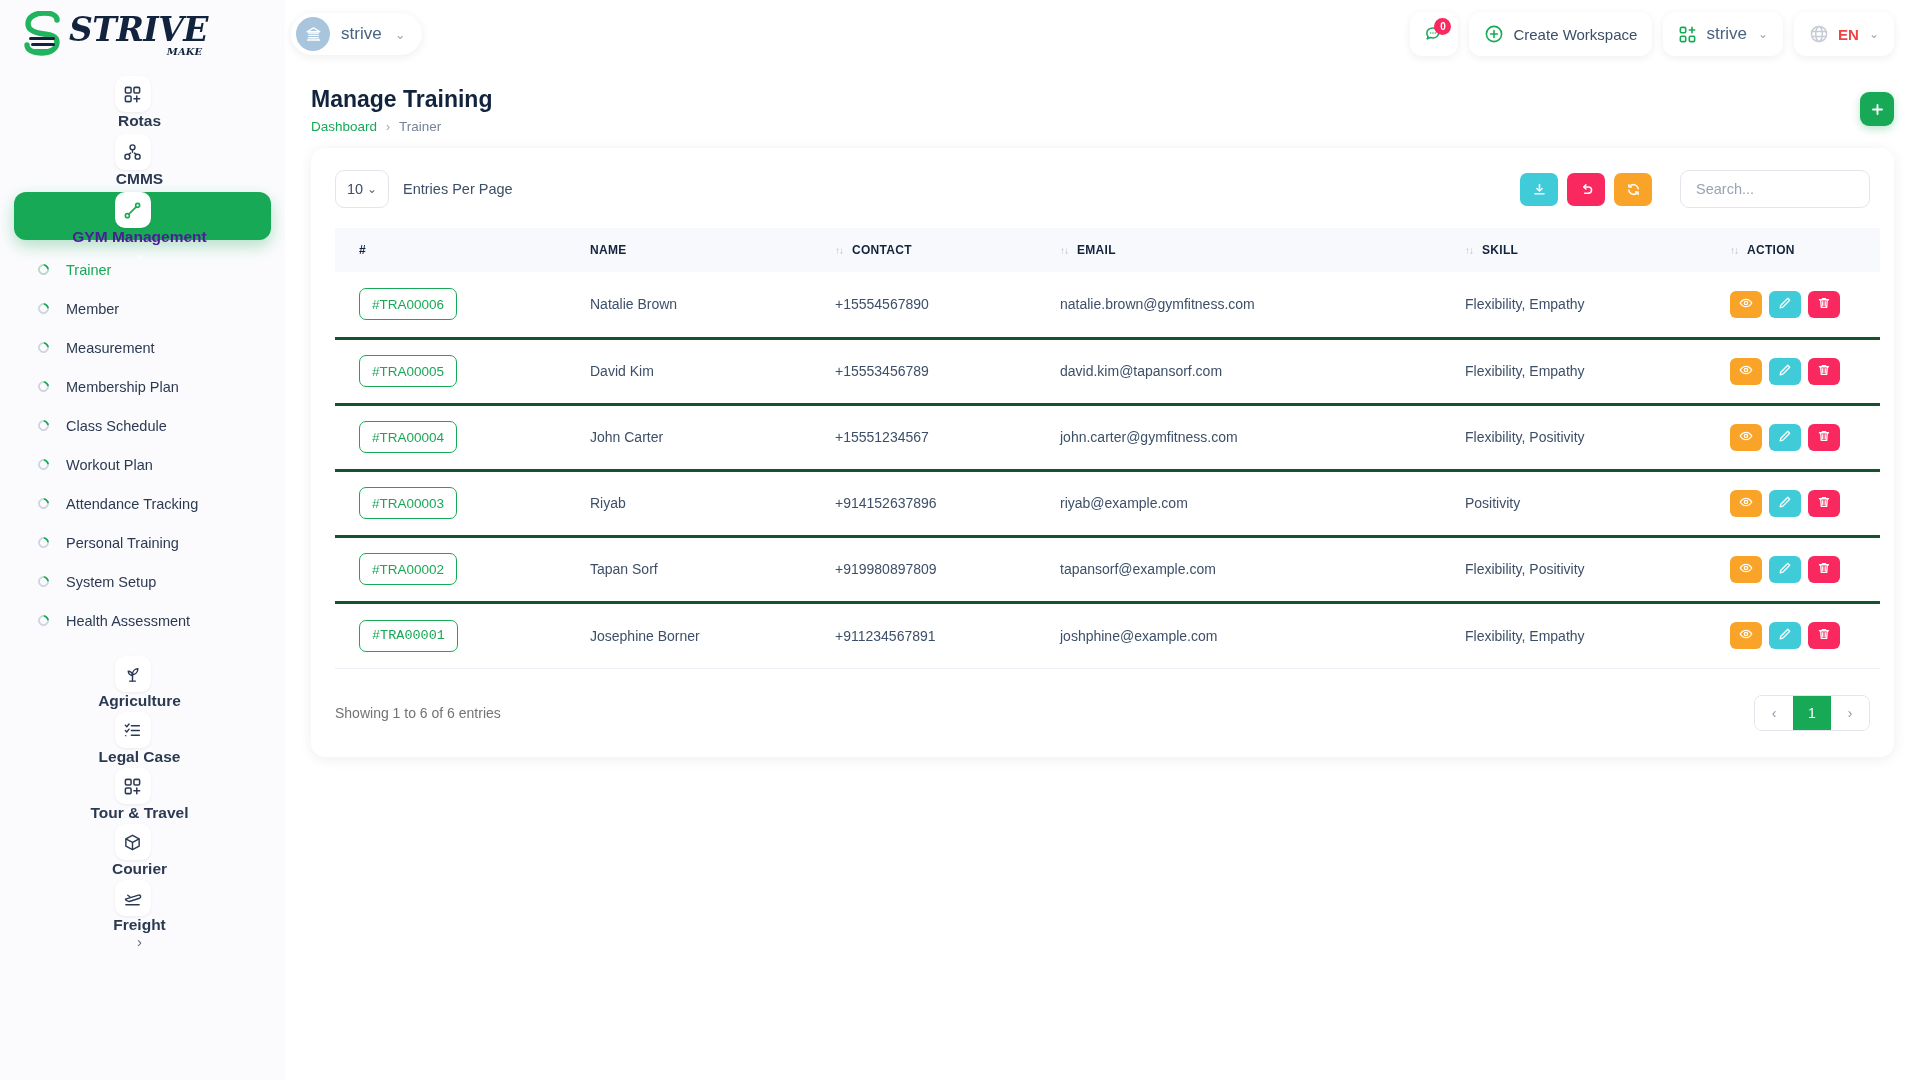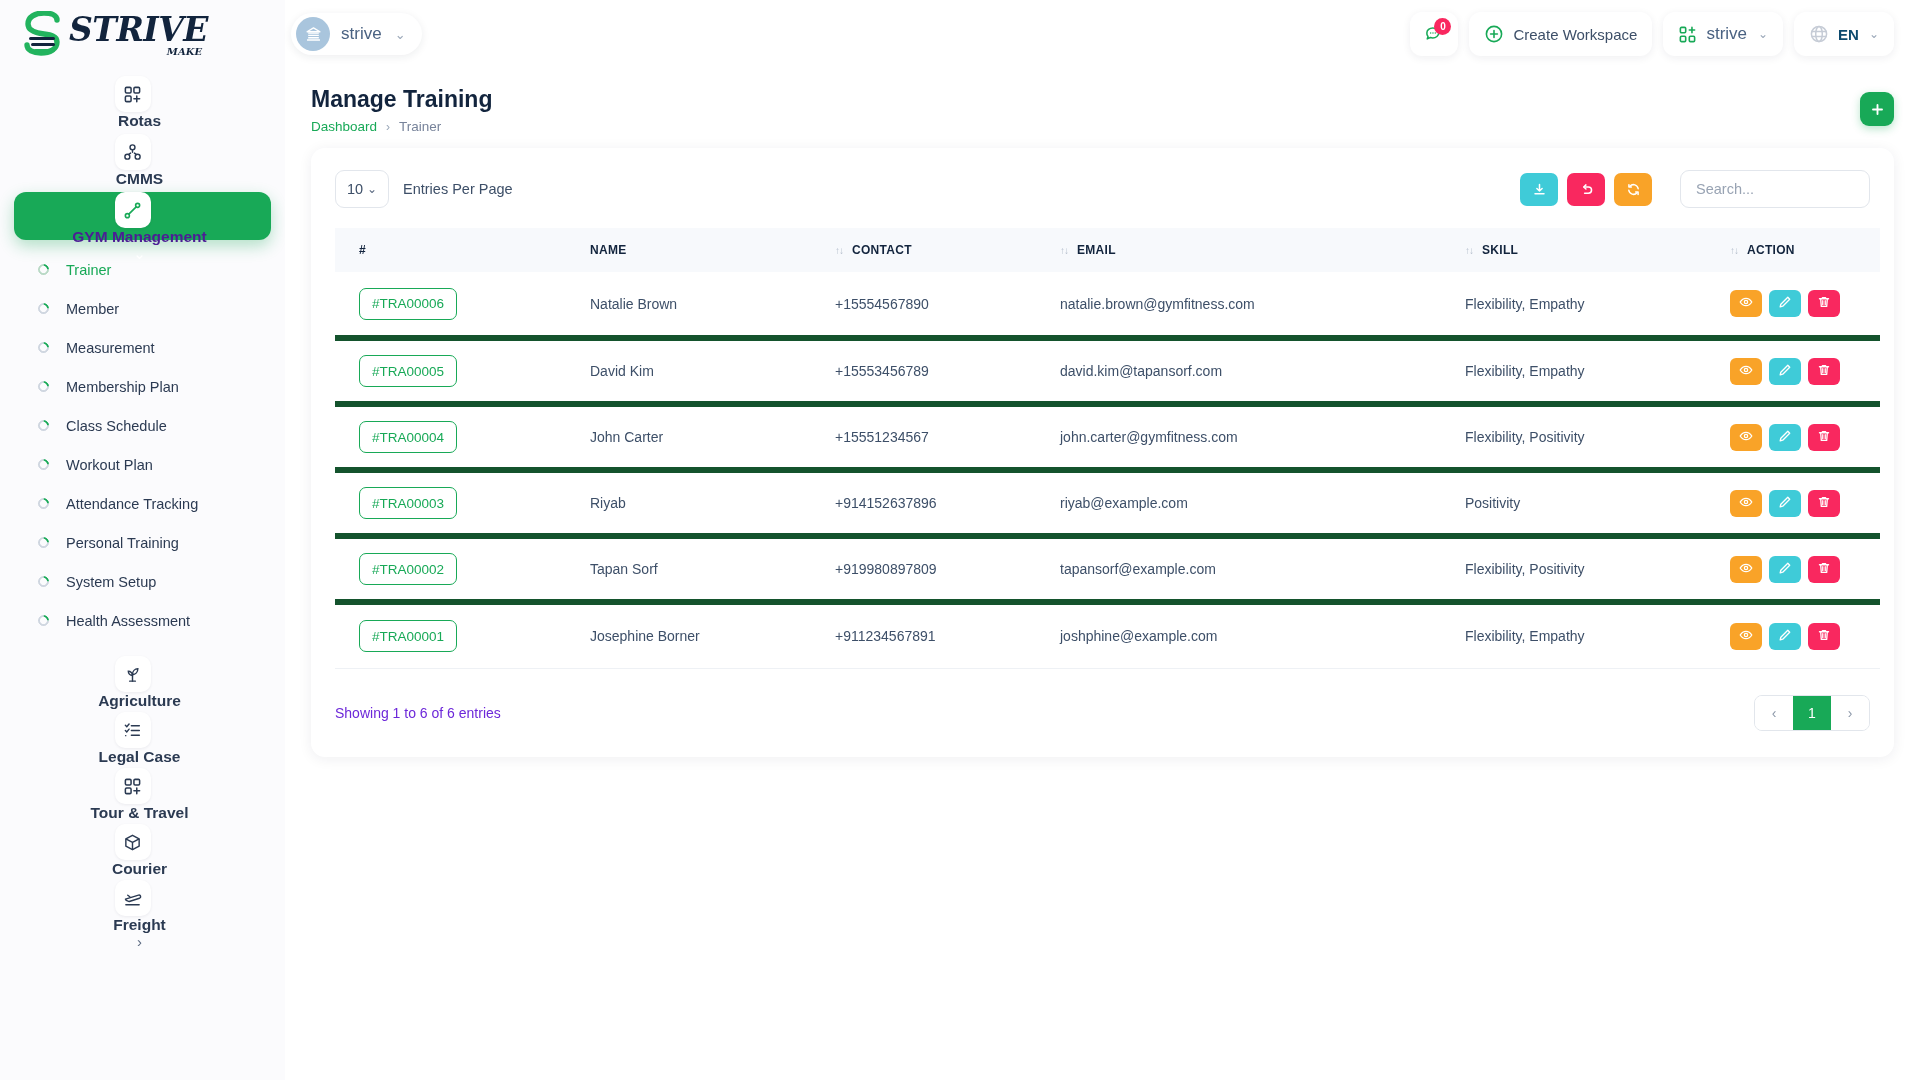--- a/index.html
+++ b/index.html
@@ -112,21 +112,21 @@
   }
   .chip-icon-only { width: 48px; padding: 0; justify-content: center; position: relative; }
   .badge {
     position: absolute; top: 6px; right: 7px;
     min-width: 17px; height: 17px; border-radius: 9px;
     background: #f9285f; color: #fff; font-size: 10px; font-weight: 700;
     display: flex; align-items: center; justify-content: center; padding: 0 4px;
   }
   .chip-label { font-size: 15px; color: #3d4f68; margin-left: 9px; white-space: nowrap; }
   .chip-label.ws { color: #4a6282; font-size: 17px; margin-right: 11px; }
-  .chip-label.en { color: #0c4a6e; font-size: 15px; font-weight: 700; margin-right: 10px; }
+  .chip-label.en { color: #ef4444; font-size: 15px; font-weight: 700; margin-right: 10px; }
   .chev-sm { color: #9aa7b8; font-size: 12px; }
 
   
   .content { flex: 1 1 auto; padding: 0 26px; min-width: 0; }
   .page-head { display: flex; align-items: flex-start; padding: 18px 0 14px 0; }
   .page-head-text { flex: 1 1 auto; }
   .page-title { font-size: 23px; font-weight: 700; color: #12243d; margin-bottom: 6px; }
   .crumbs { display: flex; align-items: center; font-size: 13.5px; }
   .crumb-link { color: #18a957; cursor: pointer; }
   .crumb-sep { color: #9aa7b8; margin: 0 9px; font-size: 12px; }
@@ -173,21 +173,21 @@
   table.data { width: 100%; border-collapse: collapse; table-layout: fixed; }
   table.data thead tr { background: #f7f9fc; }
   table.data th {
     text-align: left; font-size: 12px; font-weight: 700; letter-spacing: 0.3px;
     color: #12243d; padding: 14px 0 14px 0; height: 44px; vertical-align: middle;
   }
   .th-inner { display: flex; align-items: center; }
   .th-sort { color: #b3bdcb; font-size: 10px; margin-right: 9px; letter-spacing: -1px; }
   table.data td {
     font-size: 14px; color: #3d4f68; padding: 0; height: 66px;
-    vertical-align: middle; border-bottom: 6px solid #14532d;
+    vertical-align: middle; border-bottom: 3px solid #14532d;
   }
   table.data tbody tr:last-child td { border-bottom: 1px solid #eef1f5; }
   .id-badge {
     display: inline-flex; align-items: center; justify-content: center;
     min-width: 96px; height: 32px; padding: 0 12px;
     border: 1.4px solid #18a957; border-radius: 7px;
     color: #18a957; font-size: 13.5px; cursor: pointer; background: #fff;
   }
   .col-hash  { width: 255px; padding-left: 24px !important; }
   .col-name  { width: 245px; }
@@ -195,21 +195,21 @@
   .col-email { width: 405px; }
   .col-skill { width: 265px; }
   .col-action { width: 150px; }
   .row-actions { display: flex; gap: 7px; }
   .row-btn {
     width: 32px; height: 27px; border-radius: 6px; border: none; cursor: pointer;
     display: flex; align-items: center; justify-content: center; color: #fff;
   }
 
   .card-foot { display: flex; align-items: center; margin-top: 26px; }
-  .showing { font-size: 14px; color: #6d28d9; }
+  .showing { font-size: 14px; color: #737373; }
   .foot-spacer { flex: 1 1 auto; }
   .pager {
     display: flex; align-items: center; height: 36px;
     border: 1px solid #e2e6ec; border-radius: 8px; overflow: hidden; background: #fff;
   }
   .pg {
     min-width: 38px; height: 34px; display: flex; align-items: center; justify-content: center;
     font-size: 14px; color: #8b97a8; cursor: pointer; background: #fff;
   }
   .pg.num { color: #3d4f68; }
@@ -698,21 +698,21 @@
                     <button class="row-btn" style="background: rgb(249, 40, 95);">
                       <span><svg width="14" height="14" viewBox="0 0 16 16" fill="none" stroke="#fff" stroke-width="1.5" stroke-linecap="round" stroke-linejoin="round">
                           <path d="M2.8 4.3h10.4M6.2 4.3V2.9h3.6v1.4M4.2 4.3l.7 8.8h6.2l.7-8.8"></path>
                           <path d="M6.6 6.6v4.4M9.4 6.6v4.4"></path>
                         </svg></span>
                     </button>
                   </div>
                 </td>
               </tr>
               <tr>
-                <td class="col-hash" style="padding-left: 24px;"><span class="id-badge">#TRA00001</span></td>
+                <td class="col-hash" style="padding-left: 24px; font-family: Liberation Mono, monospace;"><span class="id-badge">#TRA00001</span></td>
                 <td>Josephine Borner</td>
                 <td>+911234567891</td>
                 <td>joshphine@example.com</td>
                 <td>Flexibility, Empathy</td>
                 <td>
                   <div class="row-actions">
                     <button class="row-btn" style="background: rgb(249, 163, 40);">
                       <span><svg width="14" height="14" viewBox="0 0 16 16" fill="none" stroke="#fff" stroke-width="1.5">
                           <path d="M1.4 8S3.9 3.8 8 3.8 14.6 8 14.6 8 12.1 12.2 8 12.2 1.4 8 1.4 8Z"></path>
                           <circle cx="8" cy="8" r="1.9"></circle>

